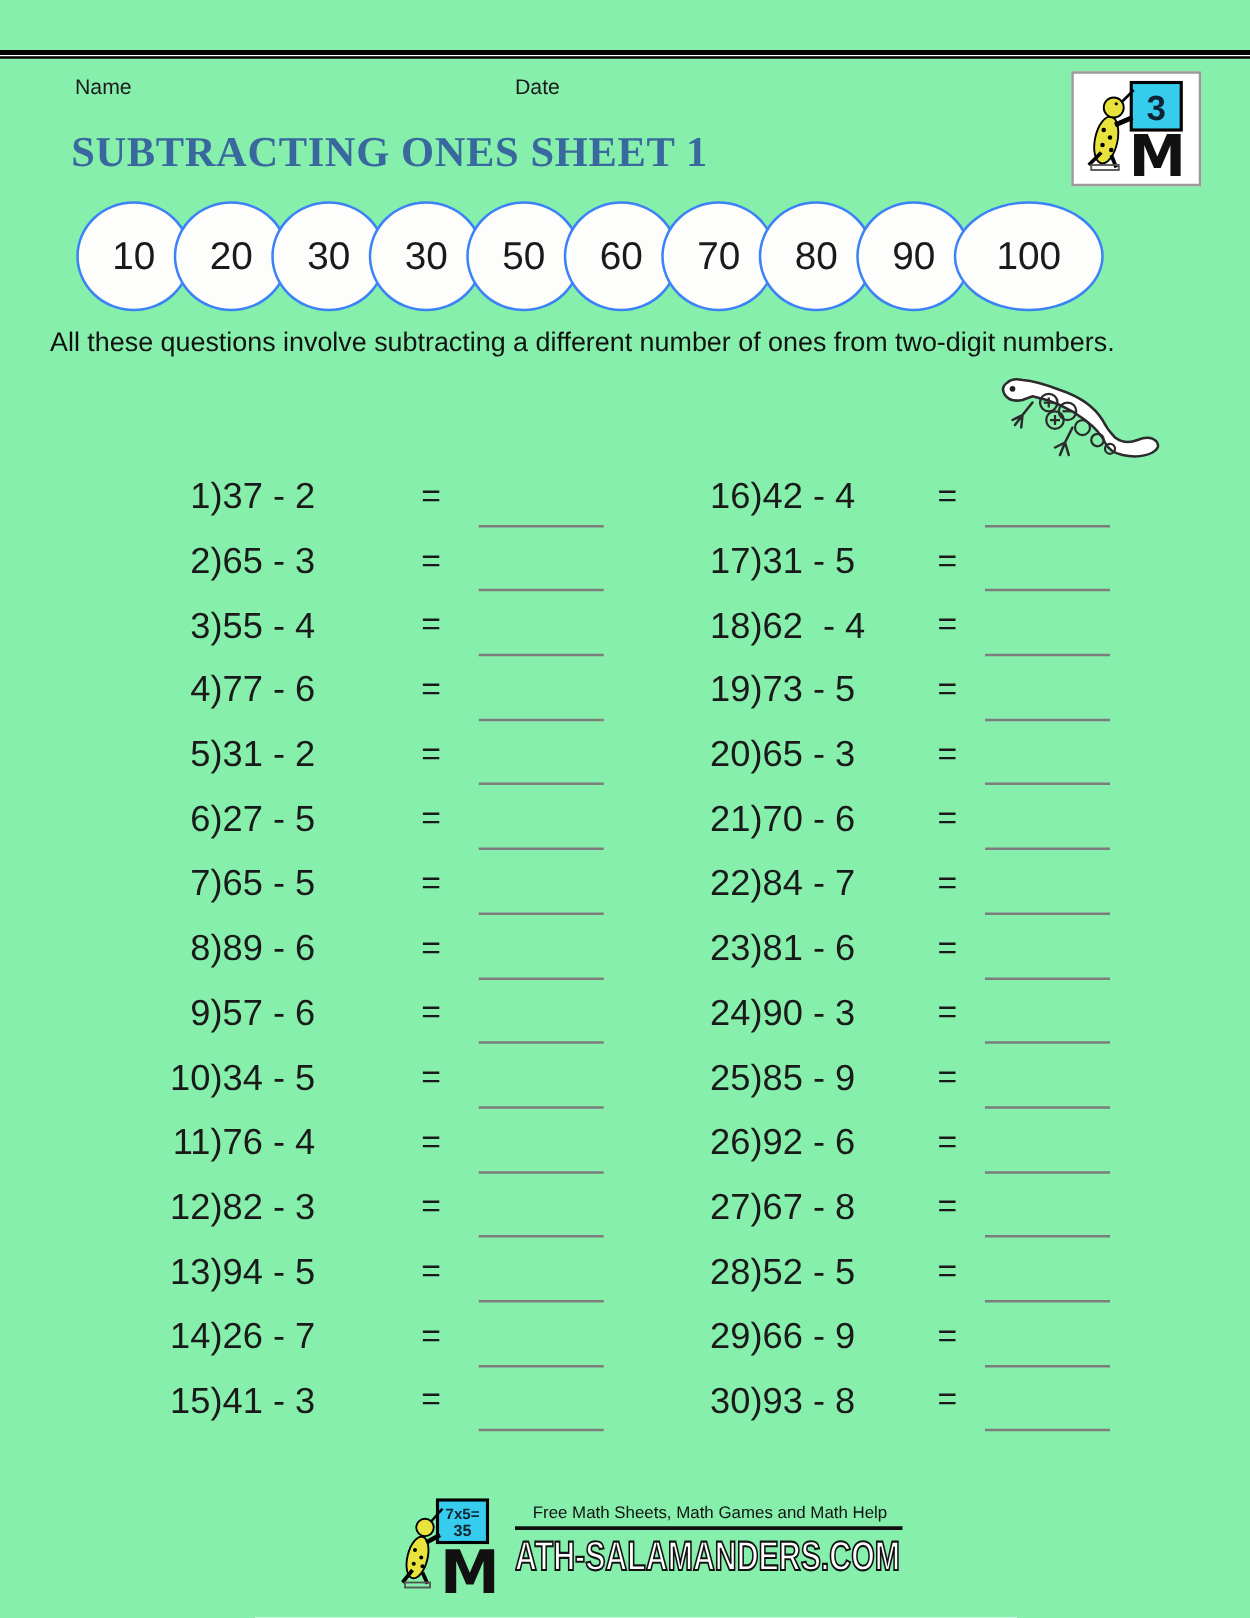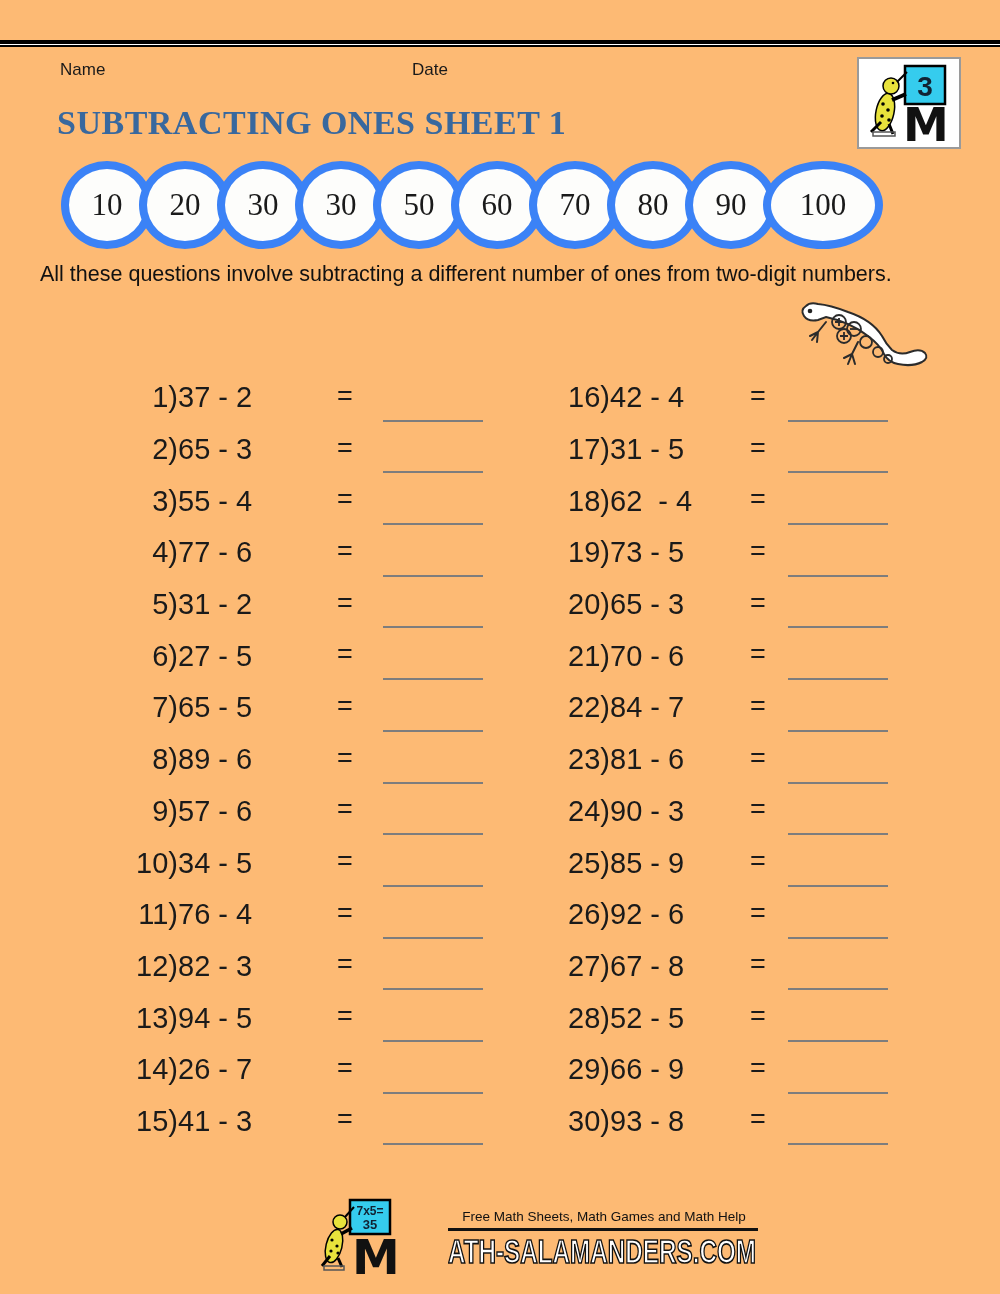--- a/index.html
+++ b/index.html
@@ -1,17 +1,17 @@
 <!DOCTYPE html>
 <html style="--title-blue: #38689E; --board-cyan: #35CCEE; --salamander-yellow: #E8E23C; --line-gray: #7d7d7d;"><head>
 <meta charset="utf-8">
 <style>
   html,body{margin:0;padding:0;background:#fff;}
   .page{
-    position:relative;width:1000px;height:1294px;background:#fdba74;
+    position:relative;width:1000px;height:1294px;background:#86efac;
     font-family:"Liberation Sans",sans-serif;color:#1a1a1a;overflow:hidden;
   }
   
   .top-rule{
     position:absolute;left:0;top:40px;width:100%;height:1px;background:#fff;
     border-top:4px solid #000;border-bottom:2px solid #000;
   }
   .name-label{position:absolute;left:60px;top:60px;font-size:17px;}
   .date-label{position:absolute;left:412px;top:60px;font-size:17px;}
   
@@ -21,23 +21,23 @@
   }
   .badge svg{display:block;width:100%;height:100%;}
   .page-title{
     position:absolute;left:57px;top:104px;
     font-family:"Liberation Serif",serif;font-size:34px;font-weight:700;
     color:var(--title-blue,#38689E);letter-spacing:.5px;white-space:nowrap;
   }
   
   .track{position:absolute;left:61px;top:161px;display:flex;align-items:center;}
   .oval{
-    width:92px;height:88px;border:8px solid #3b82f6;border-radius:50%;
+    width:92px;height:88px;border:2px solid #3b82f6;border-radius:50%;
     background:#fdfdfb;display:flex;align-items:center;justify-content:center;
-    font-size:31px;box-sizing:border-box;flex:0 0 auto;font-family:Liberation Serif, serif;
+    font-size:31px;box-sizing:border-box;flex:0 0 auto;
   }
   .oval + .oval{margin-left:-14px;}
   .oval.wide{width:120px;}
   .instructions{
     position:absolute;left:40px;top:254px;width:880px;
     font-size:21.5px;line-height:41px;color:#111;
   }
   .gecko{position:absolute;left:792px;top:292px;width:140px;height:88px;}
   
   .col{position:absolute;top:372px;display:grid;grid-auto-rows:51.7px;}
@@ -48,21 +48,21 @@
   .col.right .prob-num{width:65px;}
   .prob-expr{white-space:pre;}
   .prob-eq{position:absolute;left:227px;top:50%;transform:translateY(-54%);font-size:27px;}
   .col.right .prob-eq{left:205px;}
   .answer-line{
     position:absolute;left:273px;bottom:2px;width:100px;height:0;
     border-bottom:2px solid var(--line-gray,#7d7d7d);
   }
   .col.right .answer-line{left:243px;}
   
-  .footer{position:absolute;left:318px;top:1196px;display:flex;align-items:center;gap:36px;}
+  .footer{position:absolute;left:318px;top:1196px;display:flex;align-items:flex-start;}
   .footer-logo{width:92px;height:80px;flex:0 0 auto;margin-top:2px;}
   .footer-text{display:flex;flex-direction:column;margin-left:2px;}
   .tagline{font-size:13.5px;font-weight:400;color:#111;text-align:center;
     padding:6px 0 4px 0;white-space:nowrap;}
   .tag-rule{height:3px;background:#111;width:310px;}
   .wordmark{margin-top:1px;}
 </style>
 </head>
 <body>
 

